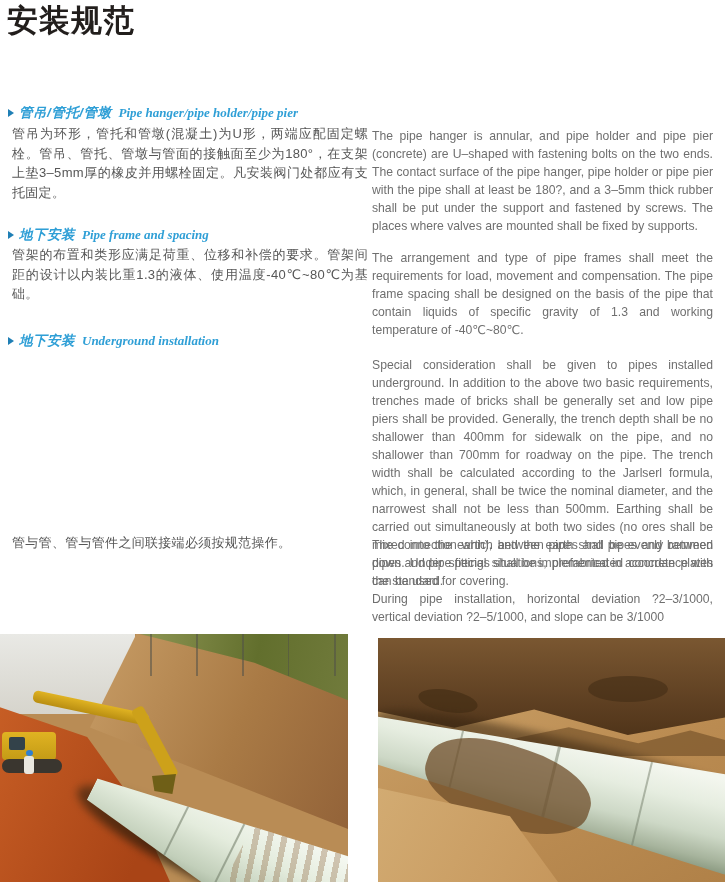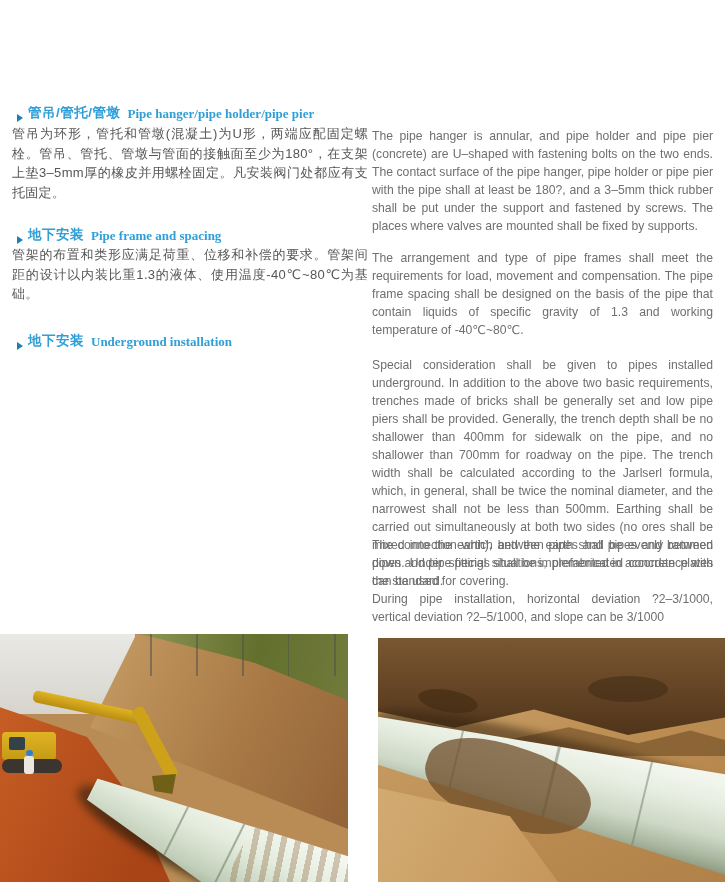--- a/index.html
+++ b/index.html
@@ -2,21 +2,21 @@
 <html><head>
 <meta charset="utf-8">
 <style>
   html,body{margin:0;padding:0;background:#ffffff;}
   .page{position:relative;width:725px;height:889px;background:#ffffff;overflow:hidden;
         font-family:"Liberation Sans","DejaVu Sans",sans-serif;}
 
   .page-title{position:absolute;left:7px;top:0px;margin:0;font-size:31px;font-weight:800;
               color:#221e1c;letter-spacing:1px;}
 
-  .sec-head{position:absolute;left:17px;white-space:nowrap;display:flex;align-items:flex-end;}
+  .sec-head{position:absolute;left:8px;white-space:nowrap;display:flex;align-items:center;font-style:italic;}
   .tri{width:0;height:0;border-left:6px solid #1f7fb5;border-top:4.5px solid transparent;
        border-bottom:4.5px solid transparent;margin-right:5px;flex:0 0 auto;}
   .zh-t{font-size:13.5px;font-weight:bold;color:#2f9fd6;letter-spacing:.5px;}
   .en-t{font-family:"Liberation Serif","DejaVu Serif",serif;font-size:13px;font-weight:bold;
         color:#2f9fd6;margin-left:7px;}
 
   .zh-body{position:absolute;left:12px;width:356px;margin:0;font-size:13px;line-height:19.6px;
            color:#565656;text-align:justify;letter-spacing:.3px;}
   .en-body{position:absolute;left:372px;width:341px;margin:0;font-size:12.2px;line-height:18px;
            color:#6f6f6f;text-align:justify;}
@@ -96,20 +96,21 @@
           transform:rotate(18deg);background:#6e4c28;}
   .rp-sand{left:0;top:150px;width:240px;height:94px;
            clip-path:polygon(0 0,55% 30%,75% 100%,0 100%);
            background:linear-gradient(120deg,#d2ab72,#c39257);}
 </style>
 </head>
 <body>
 
 <div class="page">
 
+  <h1 class="page-title">安装规范</h1>
 
   <div class="sec-head h1">
     <span class="tri"></span>
     <span class="zh-t">管吊/管托/管墩</span>
     <span class="en-t">Pipe hanger/pipe holder/pipe pier</span>
   </div>
   <p class="zh-body b1">管吊为环形，管托和管墩(混凝土)为U形，两端应配固定螺栓。管吊、管托、管墩与管面的接触面至少为180°，在支架上垫3–5mm厚的橡皮并用螺栓固定。凡安装阀门处都应有支托固定。</p>
   <p class="en-body e1">The pipe hanger is annular, and pipe holder and pipe pier (concrete) are U–shaped with fastening bolts on the two ends. The contact surface of the pipe hanger, pipe holder or pipe pier with the pipe shall at least be 180?, and a 3–5mm thick rubber shall be put under the support and fastened by screws. The places where valves are mounted shall be fixed by supports.</p>
 
   <div class="sec-head h2">
@@ -120,20 +121,21 @@
   <p class="zh-body b2">管架的布置和类形应满足荷重、位移和补偿的要求。管架间距的设计以内装比重1.3的液体、使用温度-40℃~80℃为基础。</p>
   <p class="en-body e2">The arrangement and type of pipe frames shall meet the requirements for load, movement and compensation. The pipe frame spacing shall be designed on the basis of the pipe that contain liquids of specific gravity of 1.3 and working temperature of -40℃~80℃.</p>
 
   <div class="sec-head h3">
     <span class="tri"></span>
     <span class="zh-t">地下安装</span>
     <span class="en-t">Underground installation</span>
   </div>
   <p class="en-body e3">Special consideration shall be given to pipes installed underground. In addition to the above two basic requirements, trenches made of bricks shall be generally set and low pipe piers shall be provided. Generally, the trench depth shall be no shallower than 400mm for sidewalk on the pipe, and no shallower than 700mm for roadway on the pipe. The trench width shall be calculated according to the Jarlserl formula, which, in general, shall be twice the nominal diameter, and the narrowest shall not be less than 500mm. Earthing shall be carried out simultaneously at both two sides (no ores shall be mixed into the earth), and the earth shall be evenly rammed down. Under special situations, prefabricated concrete plates can be used for covering.</p>
 
+  <p class="zh-body zc1">管与管、管与管件之间联接端必须按规范操作。</p>
   <p class="en-body ec1">The connection which between pipes and pipes and between pipes and pipe fittings shall be implemented in accordance with the standard.</p>
   <p class="en-body ec2">During pipe installation, horizontal deviation ?2–3/1000, vertical deviation ?2–5/1000, and slope can be 3/1000</p>
 
   <div class="photo photo-left" title="Excavator digging a trench with a large FRP pipe in red soil">
     <div class="lp-sky"></div>
     <div class="lp-slope"></div>
     <div class="lp-grass"></div>
     <div class="lp-poles"></div>
     <div class="lp-redsoil"></div>
     <div class="lp-trench"></div>

